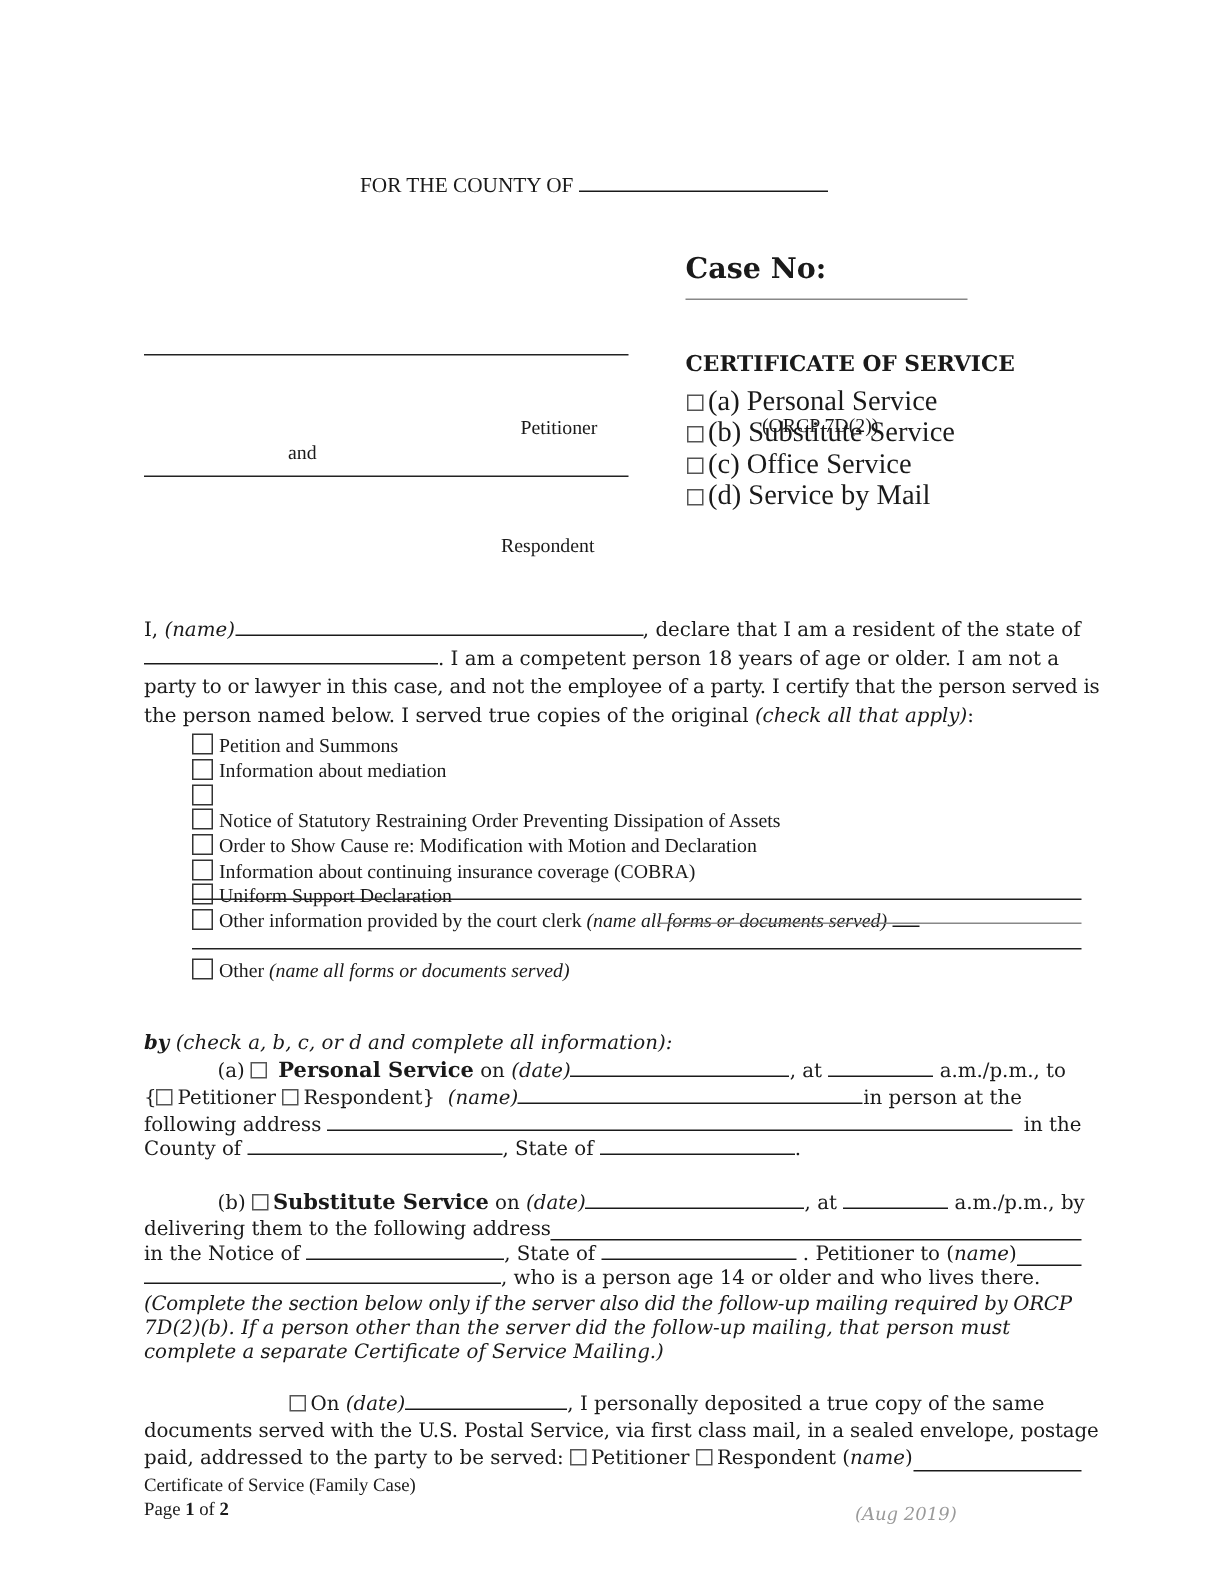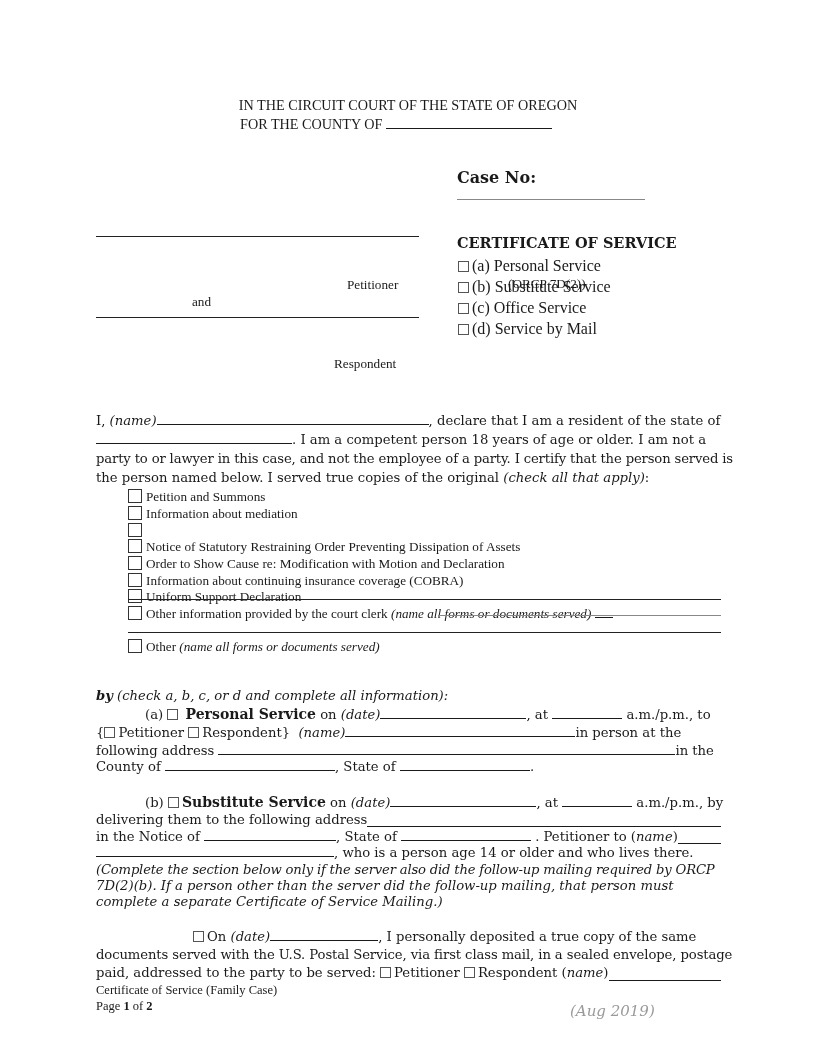--- a/index.html
+++ b/index.html
@@ -1,43 +1,40 @@
 <!DOCTYPE html>
 <html><head>
 <meta charset="utf-8">
 <style>
   html, body { margin: 0; padding: 0; background: #ffffff; }
   body { width: 816px; height: 1056px; position: relative; overflow: hidden;
          font-family: "DejaVu Serif", "Liberation Serif", serif; color: #1a1a1a; }
   .page { position: absolute; left: 0; top: 0; width: 816px; height: 1056px; }
   .abs { position: absolute; white-space: nowrap; }
   .f15 { font-size: 14.2px; }
-  .f14 { font-size: 16px; }
+  .f14 { font-size: 19px; }
   .f13 { font-size: 13.2px; margin-top: 39px; }
   .lib { font-family: "Liberation Serif", serif; }
   .b { font-weight: bold; }
   .i { font-style: italic; }
   .line { display: inline-block; border-bottom: 1px solid #1a1a1a; height: 1px; vertical-align: baseline; }
   .hline { position: absolute; height: 0; border-top: 1px solid #222; }
   .grayline { border-top-color: #888; }
   .cb { display: inline-block; width: 11px; height: 11px; border: 1px solid #555; vertical-align: -1px; margin-right: 3px; box-sizing: border-box; }
   .cbl { display: inline-block; width: 14px; height: 14px; border: 1.5px solid #333; vertical-align: -2px; margin-right: 4px; box-sizing: border-box; }
   .row { position: absolute; left: 96px; width: 625px; white-space: nowrap; }
-  .just { display: flex; }
+  .just { display: flex; justify-content: space-between; }
   .footer { font-size: 12.5px; }
-  .muted { color: #9a9a9a; font-size: 15px; }
+  .muted { color: #9a9a9a; font-size: 12px; }
 </style>
 </head>
 <body>
 
 <div class="page">
 
-  <div class="abs f15 lib" style="left:0;width:816px;top:97px;text-align:center;">
-    <span>IN THE CIRCUIT COURT OF THE STATE OF OREGON</span>
-  </div>
   <div class="abs f15 lib" style="left:240px;top:116px;">
     <span>FOR THE COUNTY OF</span>
     <span class="line" style="width:166px;"></span>
   </div>
 
   <div class="hline" style="left:96px;top:236px;width:323px;"></div>
   <div class="abs f13 lib" style="left:347px;top:238px;">Petitioner</div>
   <div class="abs f13 lib" style="left:192px;top:255px;">and</div>
   <div class="hline" style="left:96px;top:317px;width:323px;"></div>
   <div class="abs f13 lib" style="left:334px;top:317px;">Respondent</div>

